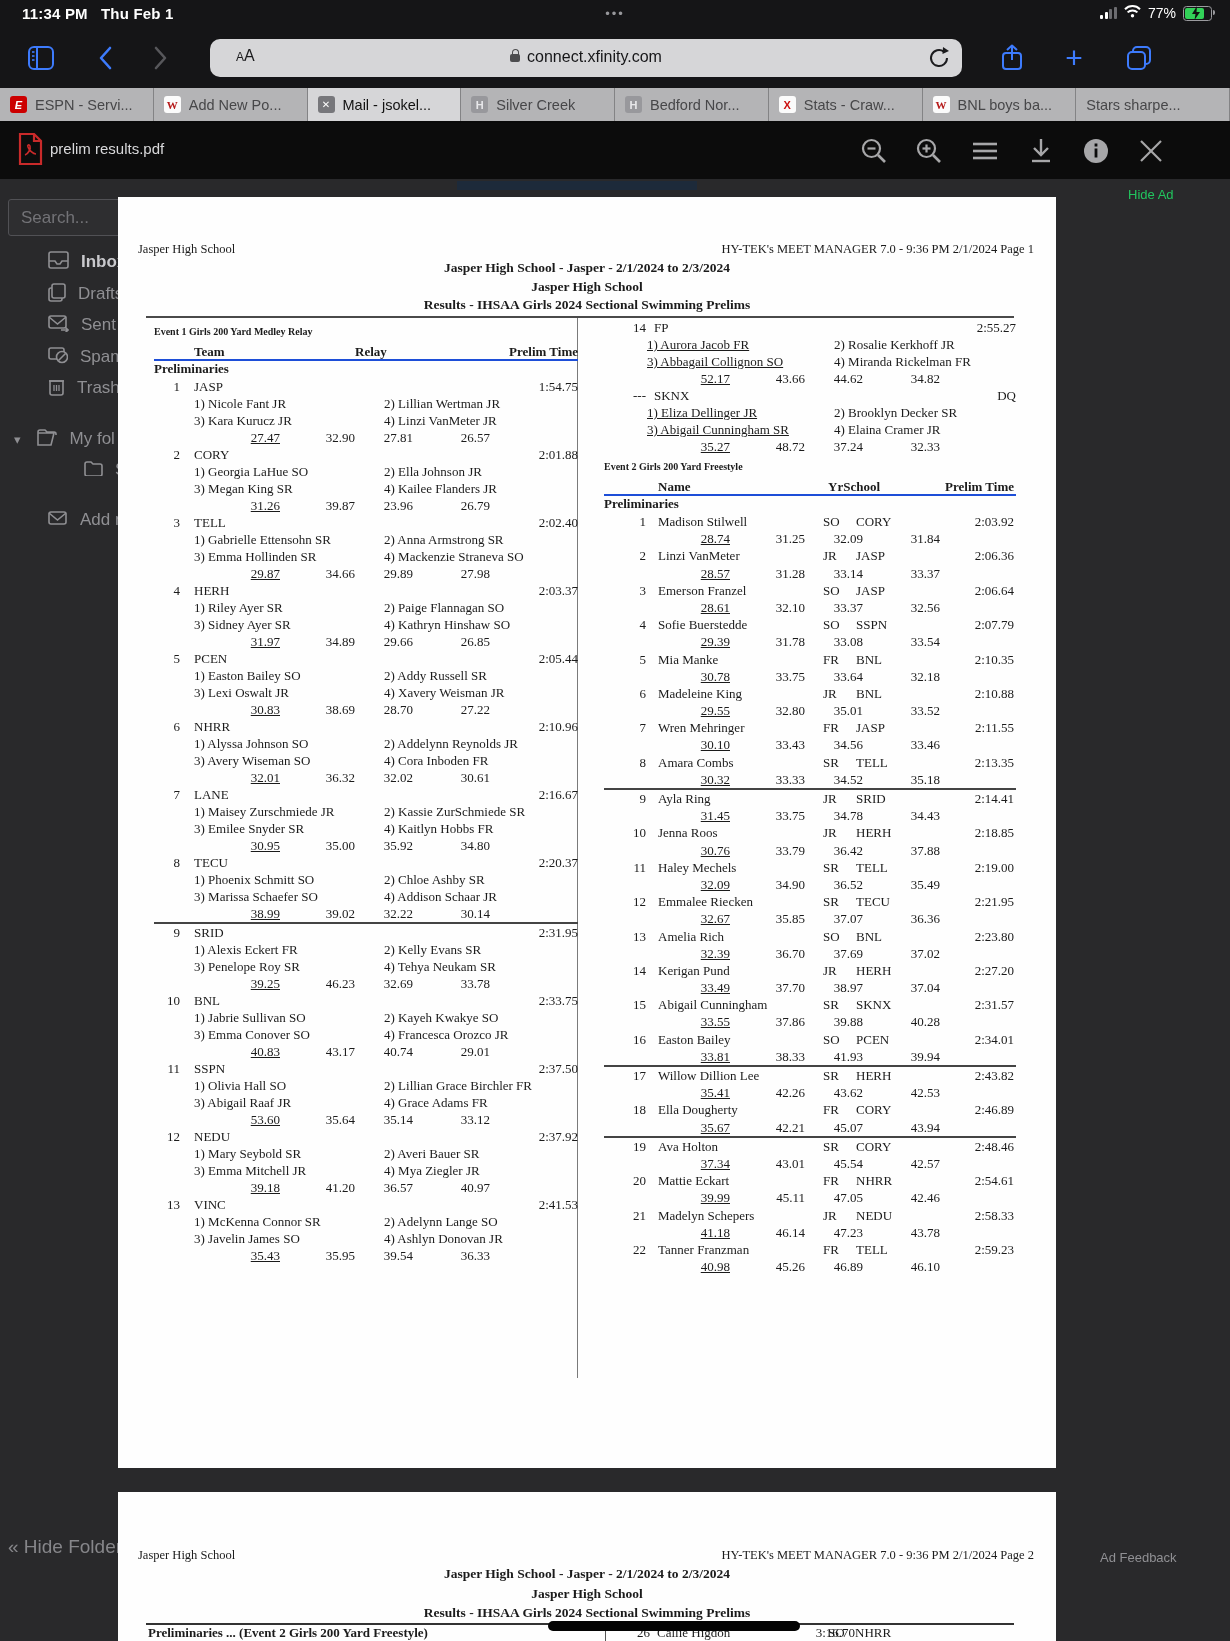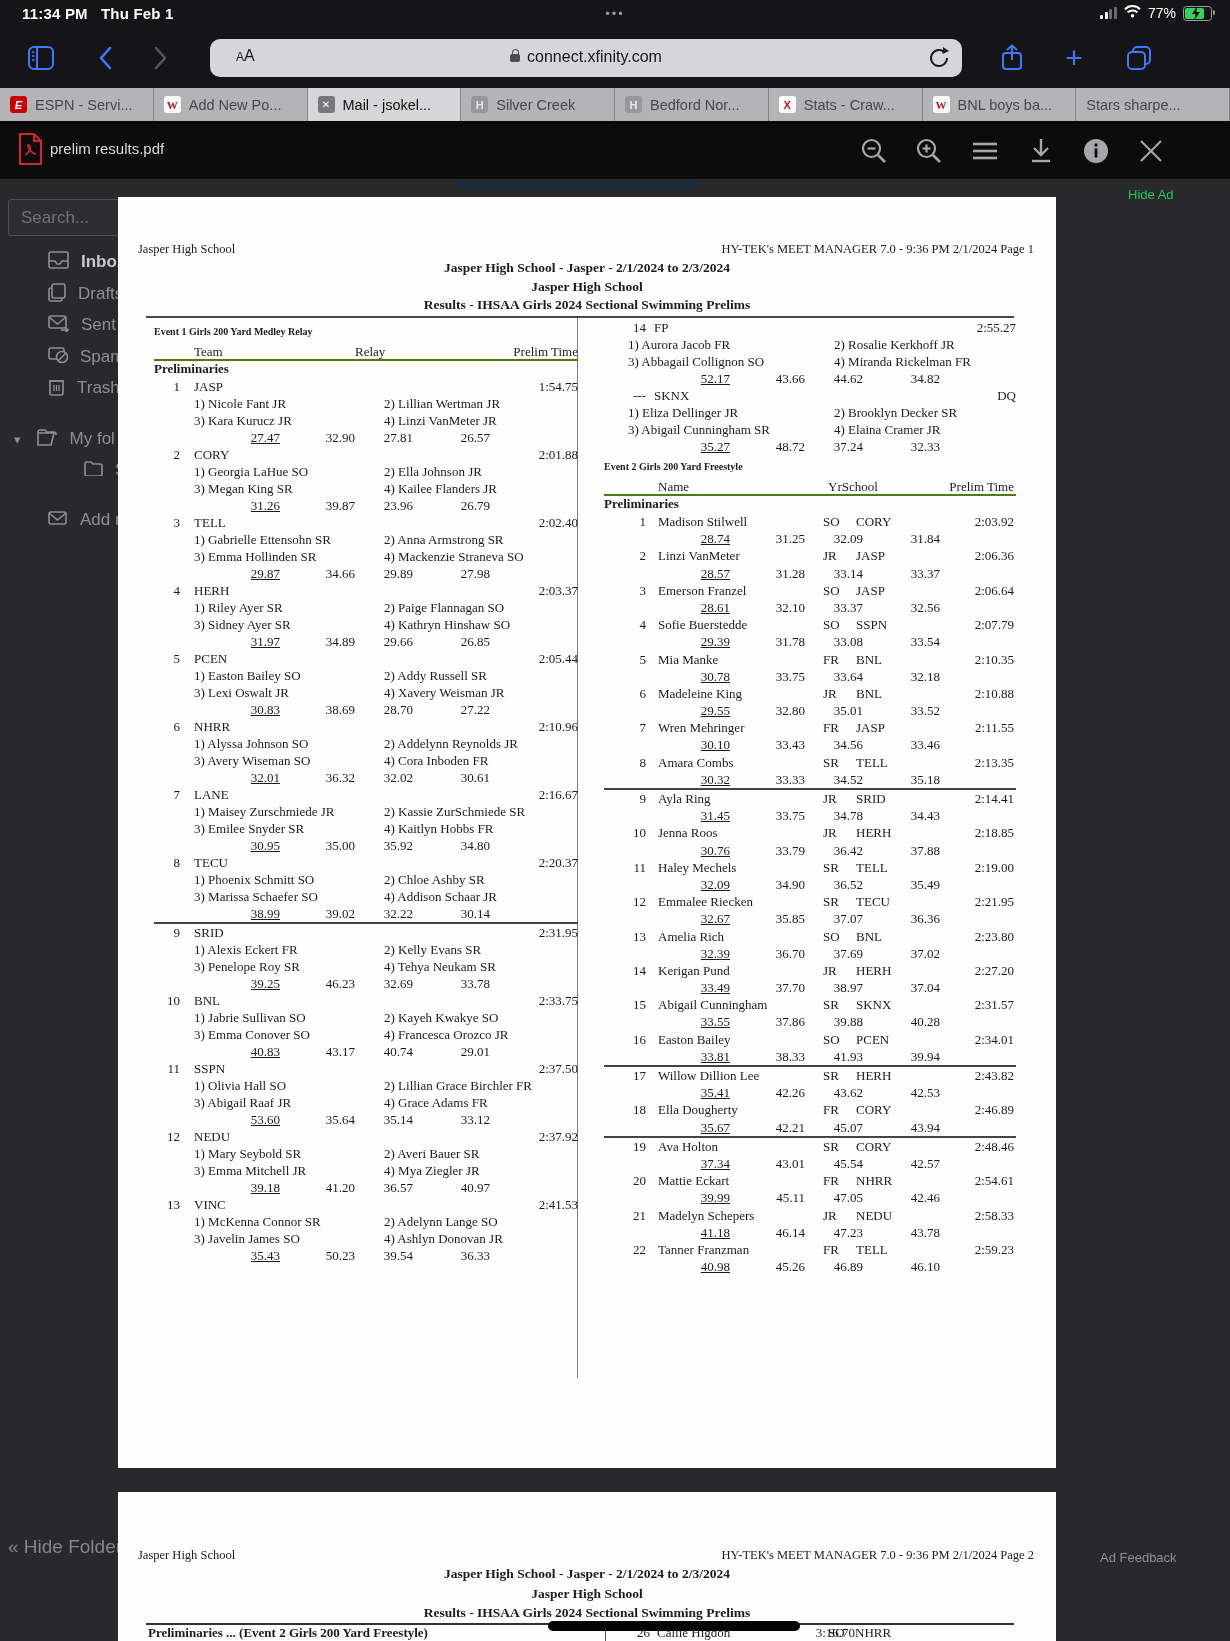--- a/index.html
+++ b/index.html
@@ -74,33 +74,33 @@
   .hdr-school{position:absolute;left:20px;font-size:12.5px;}
   .hdr-mgr{position:absolute;right:22px;font-size:12.5px;}
   .ctr{position:absolute;left:0;right:0;text-align:center;font-weight:bold;font-size:13.5px;}
   .toprule{position:absolute;left:28px;width:868px;height:2px;background:#4a4a4a;}
   .vdiv{position:absolute;width:1px;background:#7a7a7a;}
 
   .col{position:absolute;font-size:13px;}
   #colL{left:36px;top:129px;width:424px;}
   #colR{left:486px;top:122px;width:412px;}
   .ev-title{height:18px;font-weight:bold;font-size:10px;}
-  .hrow{position:relative;height:17px;font-weight:normal;border-bottom:2px solid #4d7c0f;box-sizing:border-box;}
+  .hrow{position:relative;height:17px;font-weight:bold;border-bottom:2px solid #1d4ed8;box-sizing:border-box;}
   .prelims{height:17px;font-weight:bold;}
   .hT{position:absolute;}
   .right0{position:absolute;right:0;}
 
   .rentry{position:relative;}
   .rrow{position:relative;height:17px;line-height:17px;}
   .frow{position:relative;height:17.2px;line-height:17.2px;}
   .rank{position:absolute;left:0;text-align:right;}
   #colL .rank{width:26px;} #colR .rank{width:42px;text-align:right;}
   .team{position:absolute;} #colL .team{left:40px;} #colR .team{left:50px;}
   .ptime{position:absolute;right:0;}
-  .sw1{position:absolute;} #colL .sw1{left:40px;} #colR .sw1{left:24px;}
+  .sw1{position:absolute;} #colL .sw1{left:40px;} #colR .sw1{left:43px;text-decoration:underline;}
   .sw2{position:absolute;left:230px;}
   .split{position:absolute;width:70px;text-align:right;}
   .sp0{left:56px;text-decoration:underline;} .sp1{left:131px;} .sp2{left:189px;} .sp3{left:266px;}
   .cut{border-bottom:2px solid #444;box-sizing:border-box;}
   .fname{position:absolute;left:54px;}
   .fyr{position:absolute;left:219px;}
   .fsch{position:absolute;left:252px;}
 
   
   .p2cont{position:absolute;left:30px;top:133px;font-weight:bold;font-size:13px;}
@@ -632,21 +632,21 @@
             <div class="rrow">
               <span class="sw1">1) McKenna Connor SR</span>
               <span class="sw2">2) Adelynn Lange SO</span>
             </div>
             <div class="rrow">
               <span class="sw1">3) Javelin James SO</span>
               <span class="sw2">4) Ashlyn Donovan JR</span>
             </div>
             <div class="rrow">
               <span class="split sp0">35.43</span>
-              <span class="split sp1">50.23</span>
+              <span class="split sp1">35.95</span>
               <span class="split sp2">39.54</span>
               <span class="split sp3">36.33</span>
             </div>
           </div>
         </div>
     </div>
 
     <div class="col" id="colR">
       <div id="relayR">
           <div class="rentry">

